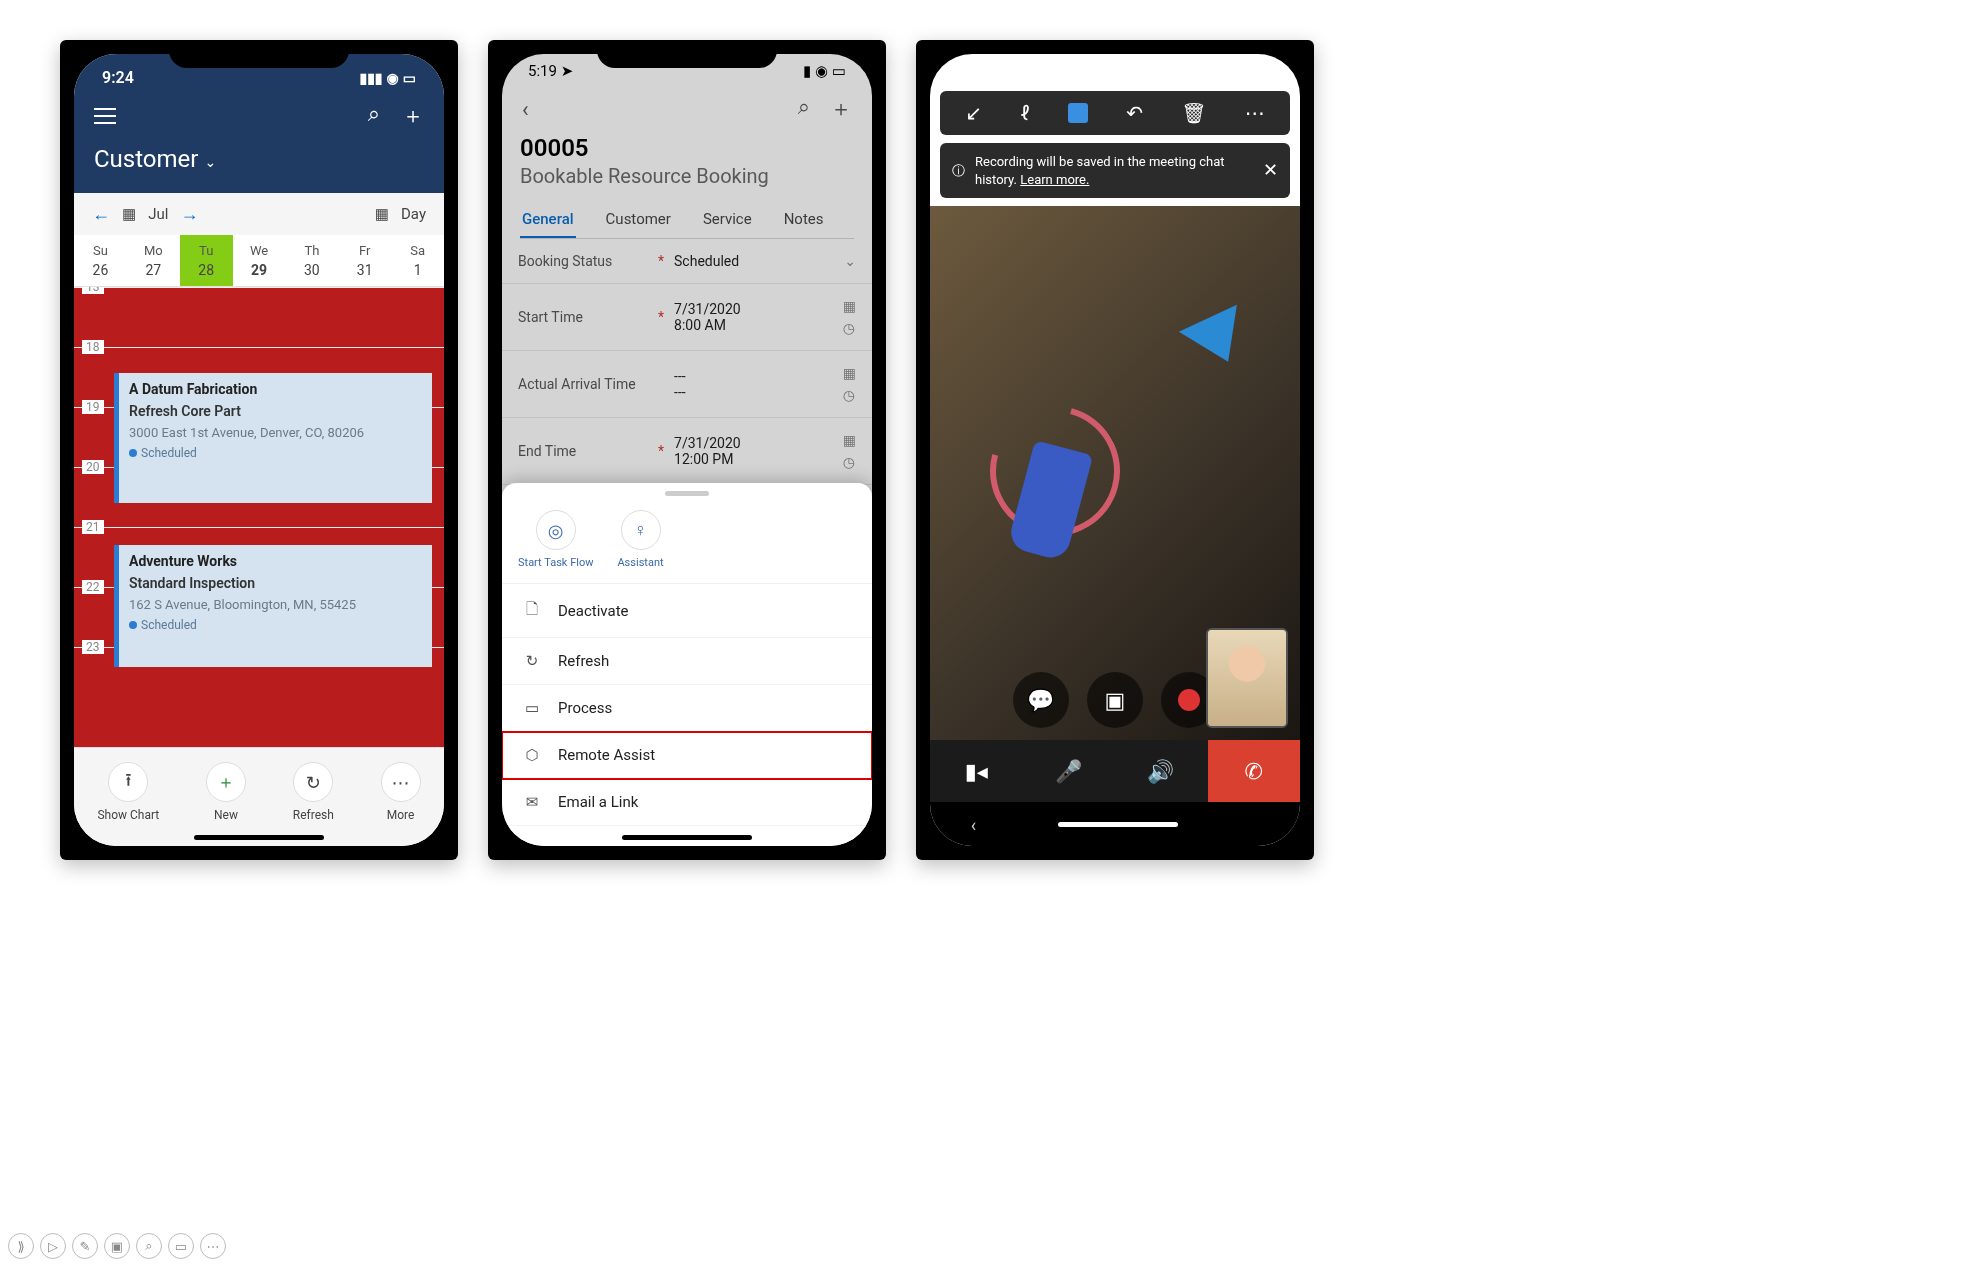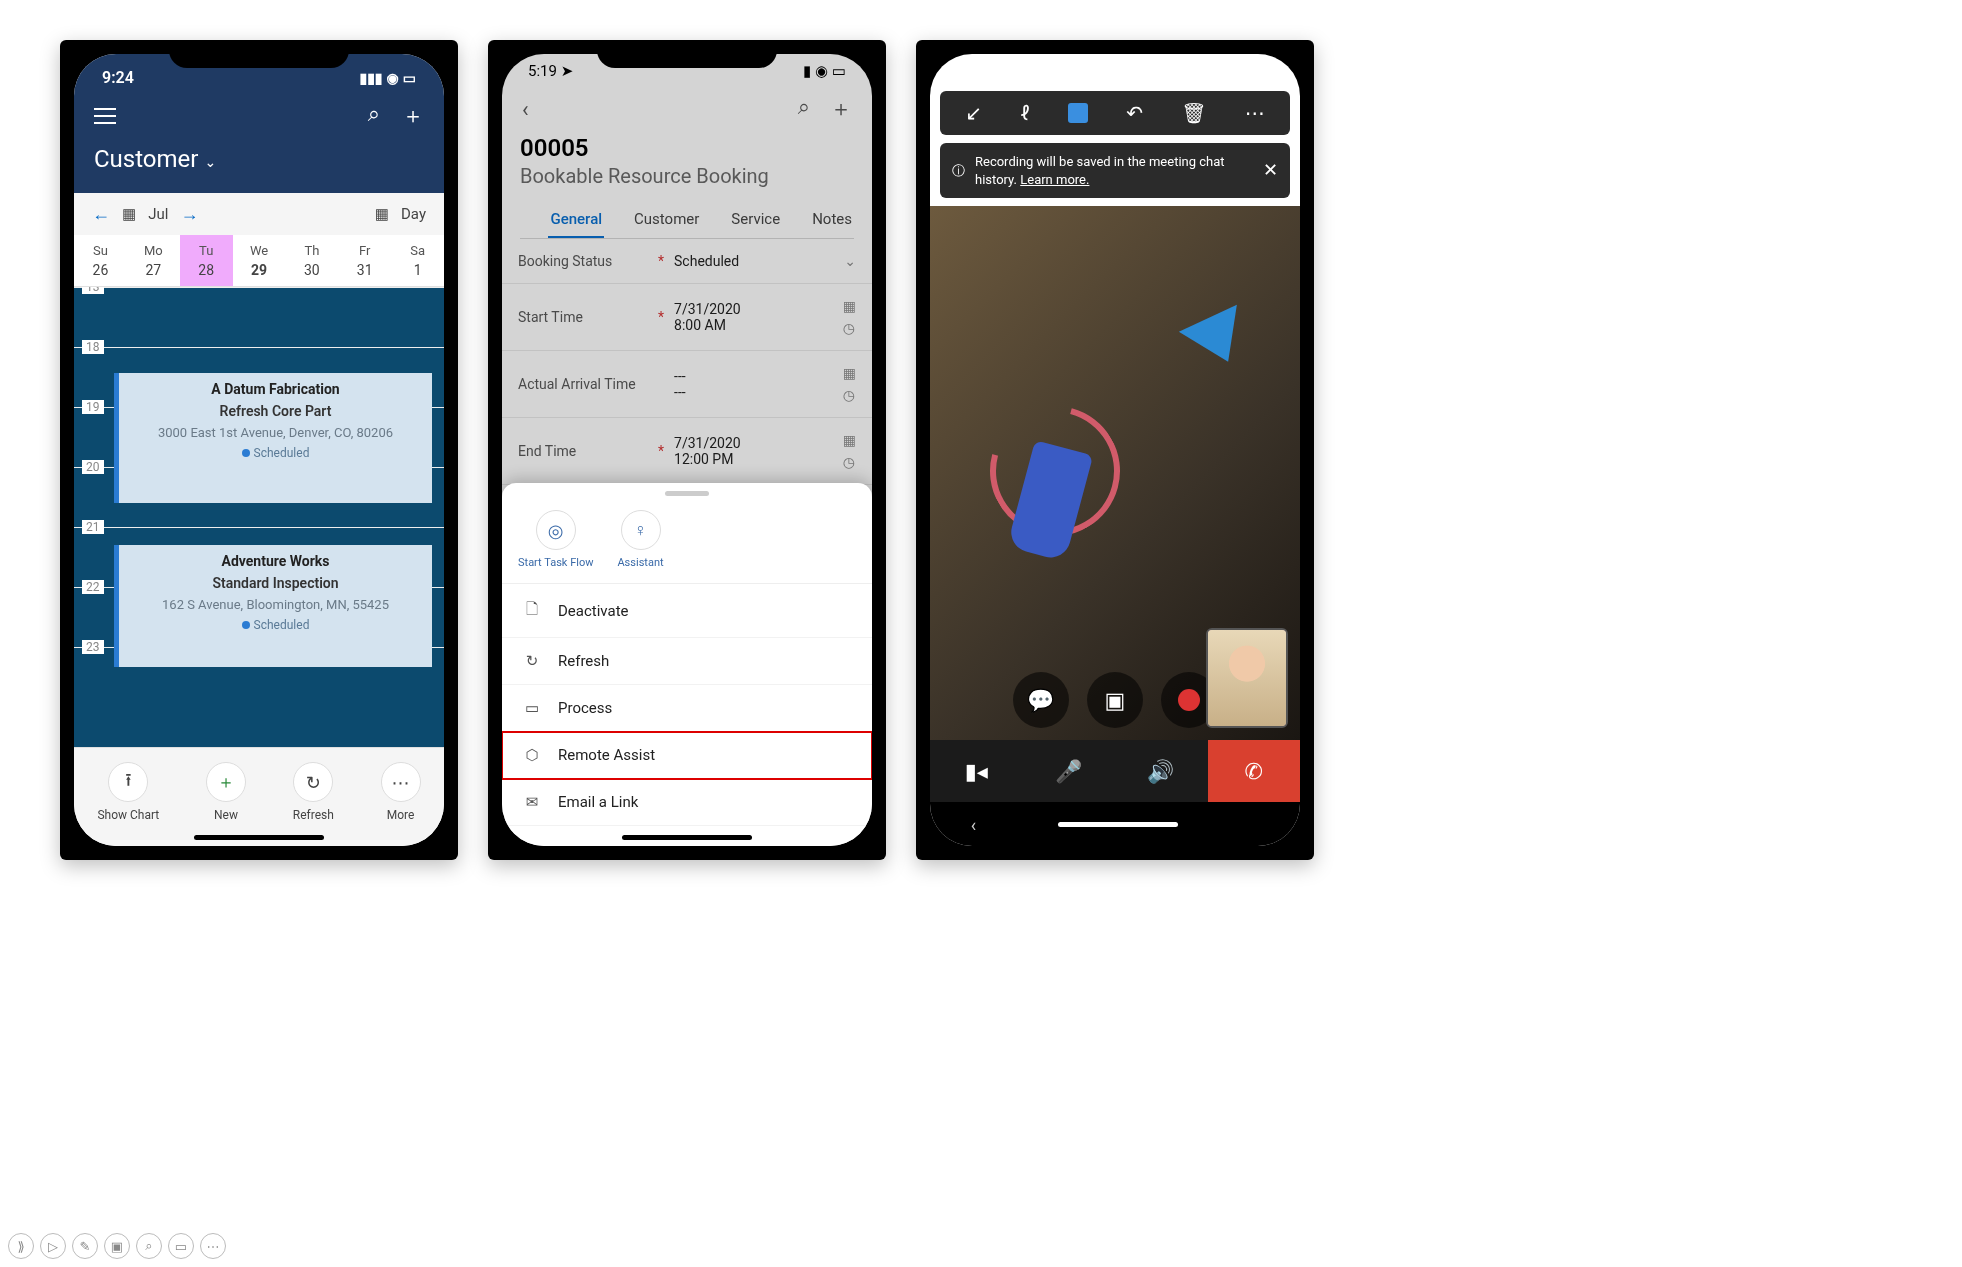--- a/index.html
+++ b/index.html
@@ -40,44 +40,44 @@
   .p1-ham span{ height:2px; background:#fff;}
   .p1-tool-right{ display:flex; gap:22px; font-size:22px;}
   .p1-title { font-size:24px; padding:8px 20px 20px 20px; font-weight:400;}
   .p1-chev { font-size:14px; margin-left:6px;}
   .p1-datebar { background:#f5f5f5; display:flex; align-items:center; justify-content:space-between; padding:10px 18px; color:#444; font-size:15px;}
   .p1-datebar .nav{ display:flex; align-items:center; gap:12px;}
   .p1-datebar .arrow{ color:#0a6cc6; font-size:18px;}
   .p1-weekhdr { display:flex; border-bottom:1px solid #e0e0e0;}
   .p1-daycol{ flex:1; text-align:center; padding:8px 0; font-size:13px; color:#555;}
   .p1-daycol .n{ display:block; font-size:14px; margin-top:4px; color:#444;}
-  .p1-daycol.sel{ background:#f0abfc;}
+  .p1-daycol.sel{ background:#84cc16;}
   .p1-daycol.today .n{ font-weight:700;}
-  .p1-grid{ flex:1; overflow:hidden; position:relative; background:#0c4a6e;text-align:center;}
+  .p1-grid{ flex:1; overflow:hidden; position:relative; background:#b91c1c;}
   .p1-hour{ position:absolute; left:0; right:0; border-top:1px solid #eee; font-size:12px; color:#888; }
   .p1-hour span{ position:absolute; left:8px; top:-8px; background:#fff; padding:0 4px;}
   .p1-card{ position:absolute; left:40px; right:12px; background:#d4e3ef; border-left:5px solid #2b7cd3; padding:8px 10px;}
   .p1-card h4{ font-size:14px; font-weight:700; color:#222; margin-bottom:6px;}
   .p1-card .sub{ font-size:14px; font-weight:600; color:#333; margin-bottom:6px;}
   .p1-card .addr{ font-size:13px; color:#6a7a88; margin-bottom:6px;}
   .p1-card .status{ font-size:12px; color:#5a7a96;}
   .p1-card .dot{ display:inline-block; width:8px; height:8px; border-radius:50%; background:#2b7cd3; margin-right:4px;}
   .p1-card.small h4{ font-size:14px;}
   .p1-bottom{ display:flex; justify-content:space-around; padding:14px 0 24px 0; background:#f5f5f5; border-top:1px solid #e0e0e0;}
   .p1-bbtn{ display:flex; flex-direction:column; align-items:center; font-size:12px; color:#444; gap:6px;}
   .p1-bbtn .ic{ width:40px; height:40px; border-radius:50%; background:#fff; border:1px solid #ddd; display:flex; align-items:center; justify-content:center; font-size:18px; color:#444;}
 
   
   .p2-overlay{ position:absolute; inset:0; background:rgba(0,0,0,0.12); z-index:5;}
   .p2-status{ display:flex; justify-content:space-between; padding:8px 26px 0 26px; font-size:15px; color:#000;}
   .p2-top{ padding:10px 18px 0 18px;}
   .p2-nav{ display:flex; justify-content:space-between; align-items:center; color:#555; font-size:22px; padding:4px 2px;}
   .p2-title{ font-size:24px; font-weight:600; margin-top:6px;}
   .p2-sub{ font-size:20px; color:#666; margin-top:2px;}
-  .p2-tabs{ display:flex; gap:28px; margin-top:14px; font-size:15px; border-bottom:1px solid #ccc;justify-content:flex-end;}
+  .p2-tabs{ display:flex; gap:28px; margin-top:14px; font-size:15px; border-bottom:1px solid #ccc;}
   .p2-tab{ padding:8px 2px; color:#444;}
   .p2-tab.active{ color:#0a6cc6; border-bottom:2px solid #0a6cc6; font-weight:500;}
   .p2-field{ display:flex; align-items:center; padding:14px 16px; border-bottom:1px solid #ddd; font-size:14px; background:#f2f2f2;}
   .p2-field .lab{ width:130px; color:#555;}
   .p2-field .req{ color:#c33; margin:0 10px;}
   .p2-field .val{ flex:1; color:#222;}
   .p2-field .icons{ display:flex; flex-direction:column; gap:6px; color:#888; font-size:14px;}
   .p2-sheet{ position:absolute; left:0; right:0; bottom:0; background:#fff; border-top-left-radius:14px; border-top-right-radius:14px; z-index:10; padding-bottom:20px; box-shadow:0 -4px 16px rgba(0,0,0,0.2);}
   .p2-handle{ width:44px; height:5px; background:#ccc; border-radius:3px; margin:8px auto;}
   .p2-quick{ display:flex; gap:24px; padding:6px 16px 14px 16px;}

